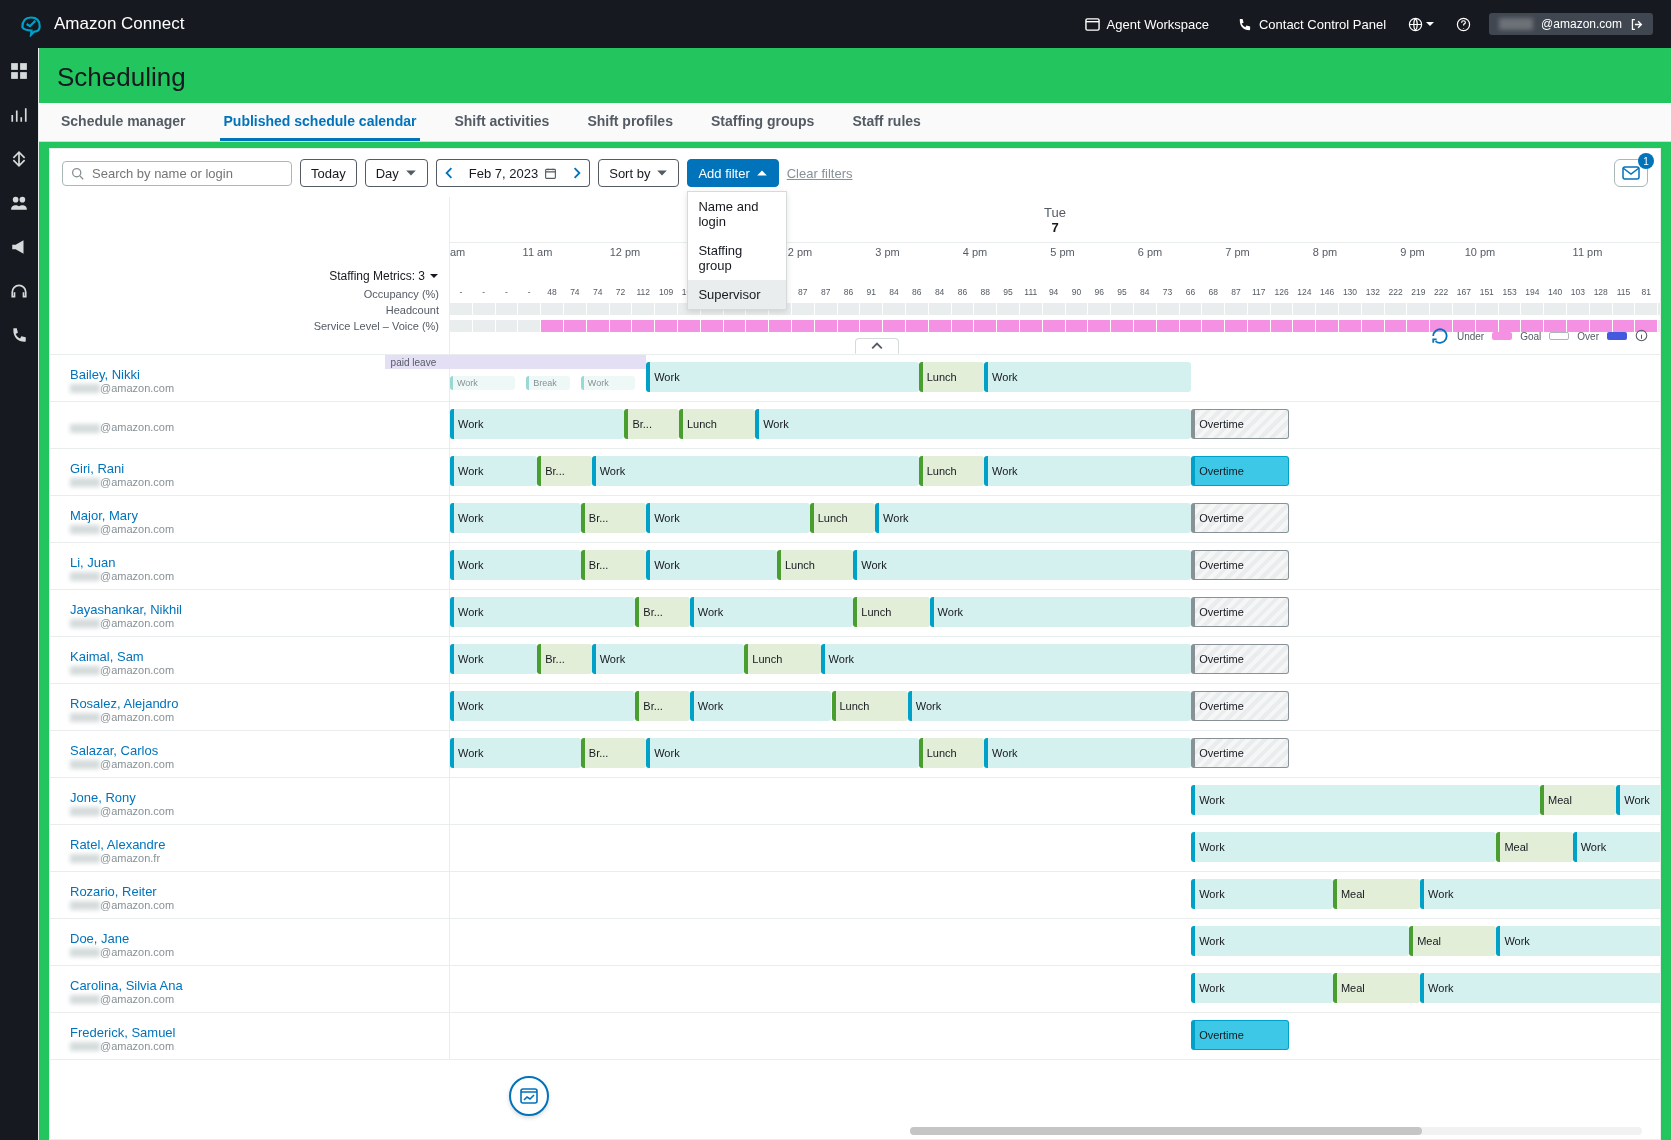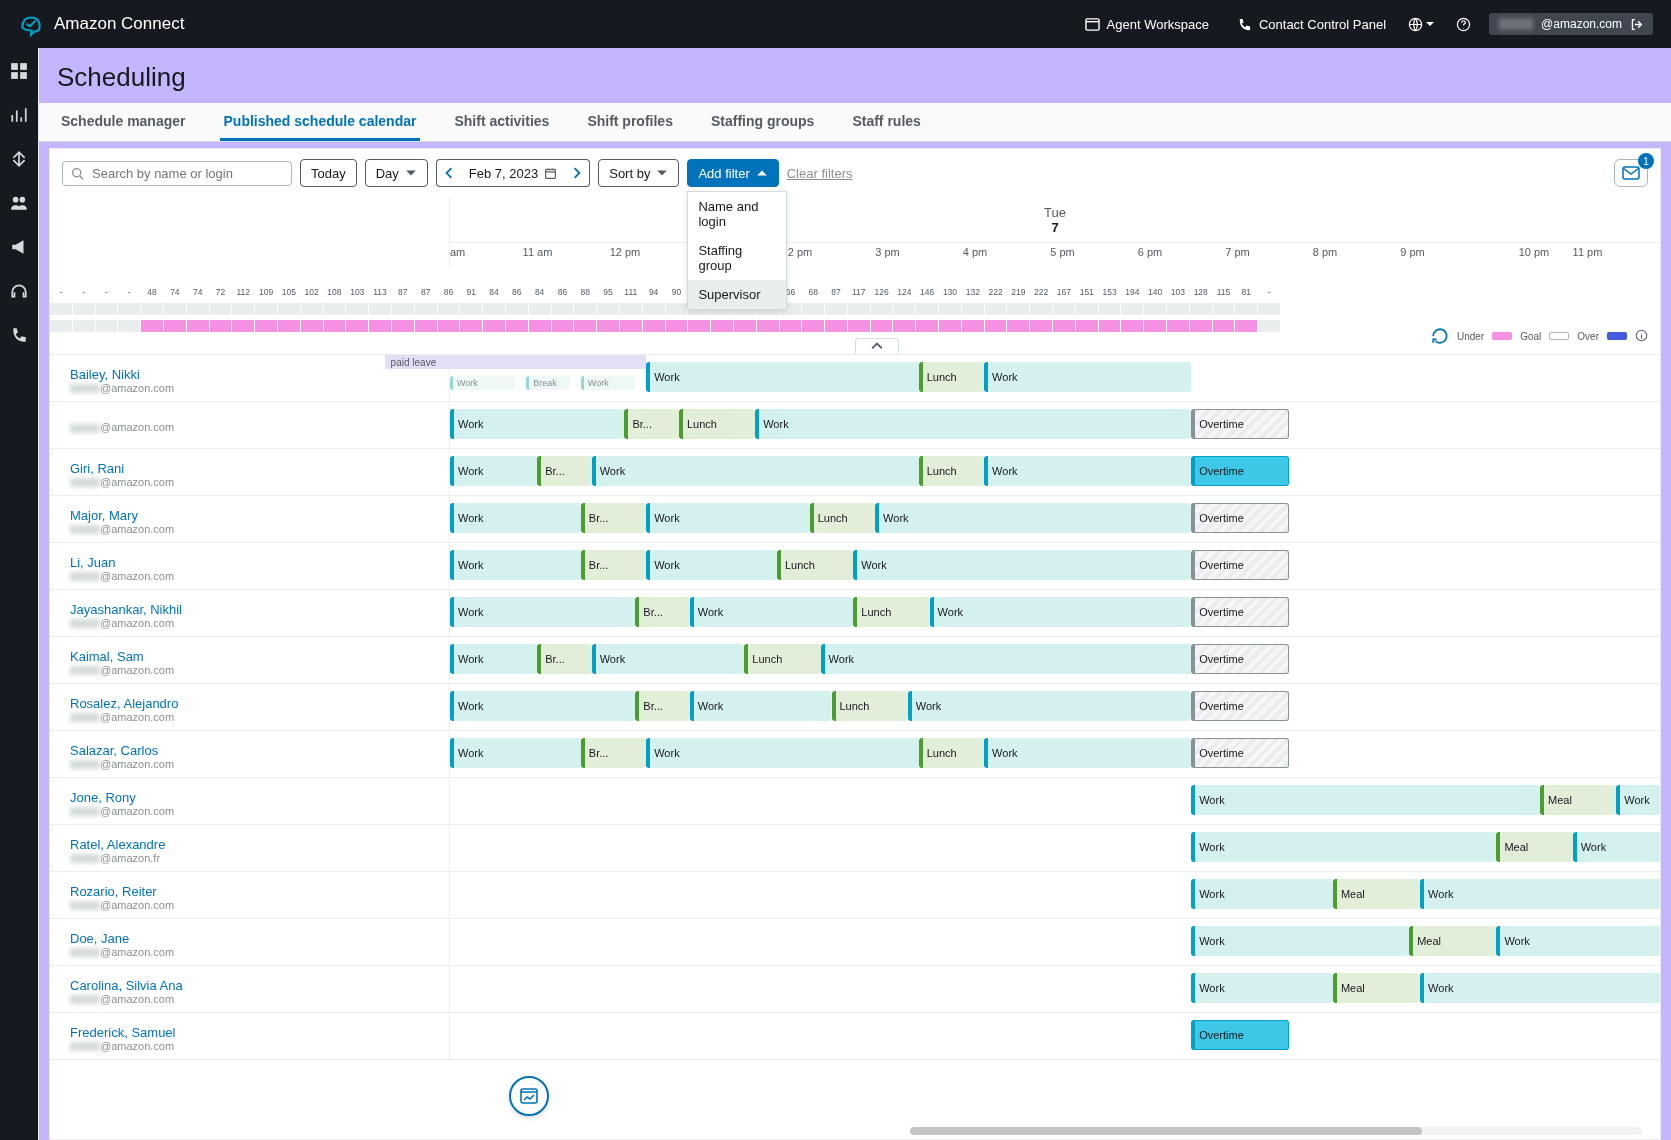--- a/index.html
+++ b/index.html
@@ -13,21 +13,21 @@
 .topbar .tlink{display:flex;align-items:center;gap:7px;margin-left:28px;font-size:13px;cursor:pointer;}
 .topbar .tlink svg{width:15px;height:15px;}
 .topbar .ticon{margin-left:22px;cursor:pointer;display:flex;align-items:center;}
 .topbar .userbox{margin-left:18px; background:#414750; padding:4px 10px; border-radius:3px; display:flex; align-items:center; gap:8px; font-size:12px;}
 
 .layout{display:flex; height:calc(100% - 48px);}
 .rail{width:38px; background:#16191f; display:flex; flex-direction:column; align-items:center; padding-top:14px; gap:26px;}
 .rail .ri{width:18px;height:18px;color:#d5dbdb;cursor:pointer; display:flex;align-items:center;justify-content:center;}
 
 .main{flex:1; background:#fff; overflow:hidden; position:relative; border-left:1px solid #eaeded;}
-.content{padding:14px 0 0 0; height:100%; display:flex; flex-direction:column; background:#c4b5fd;}
+.content{padding:14px 0 0 0; height:100%; display:flex; flex-direction:column; background:#22c55e;}
 .page-title{font-size:26px; font-weight:400; color:#16191f; padding:0 18px 10px 18px;}
 .tabs{display:flex; gap:30px; padding:0 18px; border-bottom:1px solid #d5dbdb; background:#fafafa;}
 .tab{padding:10px 4px 12px 4px; font-size:14px; font-weight:600; color:#545b64; cursor:pointer;}
 .tab.active{color:#0073bb; border-bottom:3px solid #0073bb; padding-bottom:9px;}
 
 .fg-line{padding:10px 18px 4px 18px; display:flex; align-items:center; gap:10px; font-size:12px; color:#545b64;}
 .fg-label{font-size:11px;}
 .fg-select{display:flex;align-items:center;gap:8px;border:0;cursor:pointer;color:#16191f;font-size:13px;}
 .fg-select svg{width:12px;height:12px;}
 .tz{color:#545b64; font-size:12px; margin-left:6px; border-left:1px solid #aab7b8; padding-left:10px;}
@@ -290,27 +290,40 @@
                   <span style="left: 175px;">12 pm</span>
                   <span style="left: 262.5px;">1 pm</span>
                   <span style="left: 350px;">2 pm</span>
                   <span style="left: 437.5px;">3 pm</span>
                   <span style="left: 525px;">4 pm</span>
                   <span style="left: 612.5px;">5 pm</span>
                   <span style="left: 700px;">6 pm</span>
                   <span style="left: 787.5px;">7 pm</span>
                   <span style="left: 875px;">8 pm</span>
                   <span style="left: 962.5px;">9 pm</span>
-                  <span style="left: 1084px;">10 pm</span>
+                  <span style="left: 1030px;">10 pm</span>
                   <span style="left: 1137.5px;">11 pm</span>
                 </div>
             </div>
           </div>
 
           <div class="metric-head">
+            <div class="left-col">
+              <div class="mtitle">
+                <span>Staffing Metrics: 3</span>
+                <svg width="10" height="10" viewBox="0 0 10 10" fill="#16191f">
+                    <path d="M1 3l4 4 4-4z"></path>
+                  </svg>
+              </div>
+              <div id="metric-names" style="display:flex;flex-direction:column;gap:4px;align-items:flex-end;">
+                  <div style="font-size: 11px;">Occupancy (%)</div>
+                  <div style="font-size: 11px;">Headcount</div>
+                  <div style="font-size: 11px;">Service Level – Voice (%)</div>
+                </div>
+            </div>
             <div class="time-area" id="metric-area" style="padding-top:19px;">
                 <div class="metric-row">
                   <div class="mcell">-</div>
                   <div class="mcell">-</div>
                   <div class="mcell">-</div>
                   <div class="mcell">-</div>
                   <div class="mcell">48</div>
                   <div class="mcell">74</div>
                   <div class="mcell">74</div>
                   <div class="mcell">72</div>

